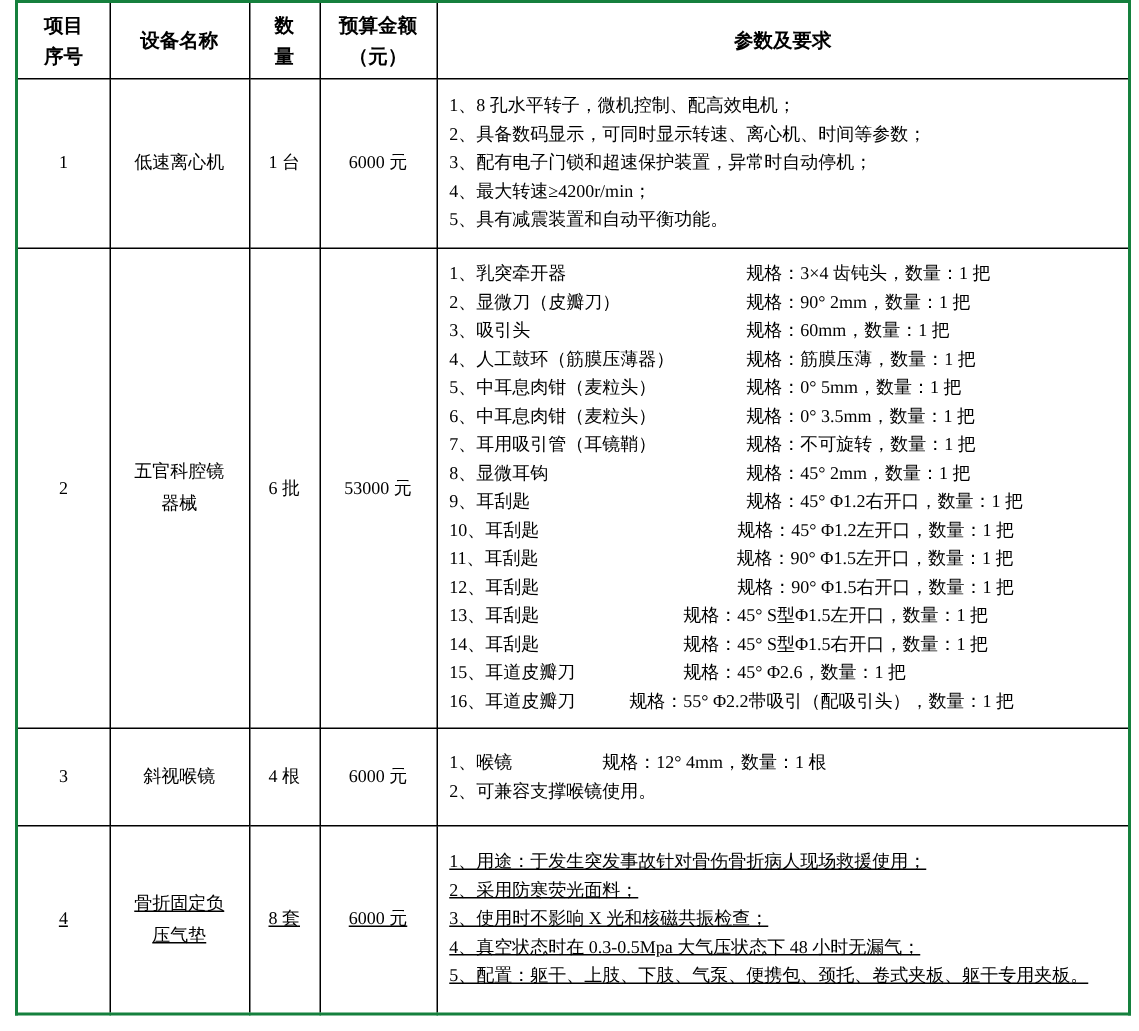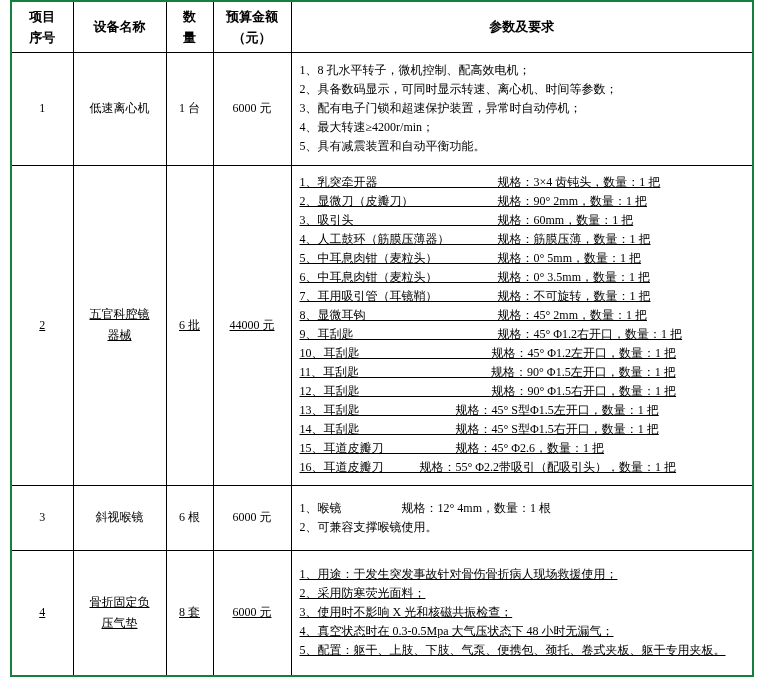--- a/index.html
+++ b/index.html
@@ -58,21 +58,21 @@
     white-space: pre-line;
     line-height: 21px;
   }
   td.cell-params {
     padding: 6px 8px;
     line-height: 19px;
     white-space: pre-line;
     word-break: break-all;
   }
   tr.row-1 td { height: 113px; }
-  tr.row-2 td { height: 320px; text-decoration: underline; }
+  tr.row-2 td { height: 320px; }
   tr.row-3 td { height: 65px; }
   tr.row-4 td { height: 126px; text-decoration: underline; }
 </style>
 </head>
 <body>
 
 <div class="doc-page">
   <table class="equipment-table">
     <colgroup>
       <col class="c-no">
@@ -103,42 +103,42 @@
 2、具备数码显示，可同时显示转速、离心机、时间等参数；
 3、配有电子门锁和超速保护装置，异常时自动停机；
 4、最大转速≥4200r/min；
 5、具有减震装置和自动平衡功能。</td>
       </tr>
       <tr class="row-2">
         <td class="cell-center">2</td>
         <td class="cell-center">五官科腔镜
 器械</td>
         <td class="cell-center">6 批</td>
-        <td class="cell-center">44000 元</td>
+        <td class="cell-center">53000 元</td>
         <td class="cell-params">1、乳突牵开器　　　　　　　　　　规格：3×4 齿钝头，数量：1 把
 2、显微刀（皮瓣刀）　　　　　　　规格：90° 2mm，数量：1 把
 3、吸引头　　　　　　　　　　　　规格：60mm，数量：1 把
 4、人工鼓环（筋膜压薄器）　　　　规格：筋膜压薄，数量：1 把
 5、中耳息肉钳（麦粒头）　　　　　规格：0° 5mm，数量：1 把
 6、中耳息肉钳（麦粒头）　　　　　规格：0° 3.5mm，数量：1 把
 7、耳用吸引管（耳镜鞘）　　　　　规格：不可旋转，数量：1 把
 8、显微耳钩　　　　　　　　　　　规格：45° 2mm，数量：1 把
 9、耳刮匙　　　　　　　　　　　　规格：45° Φ1.2右开口，数量：1 把
 10、耳刮匙　　　　　　　　　　　规格：45° Φ1.2左开口，数量：1 把
 11、耳刮匙　　　　　　　　　　　规格：90° Φ1.5左开口，数量：1 把
 12、耳刮匙　　　　　　　　　　　规格：90° Φ1.5右开口，数量：1 把
 13、耳刮匙　　　　　　　　规格：45° S型Φ1.5左开口，数量：1 把
 14、耳刮匙　　　　　　　　规格：45° S型Φ1.5右开口，数量：1 把
 15、耳道皮瓣刀　　　　　　规格：45° Φ2.6，数量：1 把
 16、耳道皮瓣刀　　　规格：55° Φ2.2带吸引（配吸引头），数量：1 把</td>
       </tr>
       <tr class="row-3">
         <td class="cell-center">3</td>
         <td class="cell-center">斜视喉镜</td>
-        <td class="cell-center">6 根</td>
+        <td class="cell-center">4 根</td>
         <td class="cell-center">6000 元</td>
         <td class="cell-params">1、喉镜　　　　　规格：12° 4mm，数量：1 根
 2、可兼容支撑喉镜使用。</td>
       </tr>
       <tr class="row-4">
         <td class="cell-center">4</td>
         <td class="cell-center">骨折固定负
 压气垫</td>
         <td class="cell-center">8 套</td>
         <td class="cell-center">6000 元</td>

